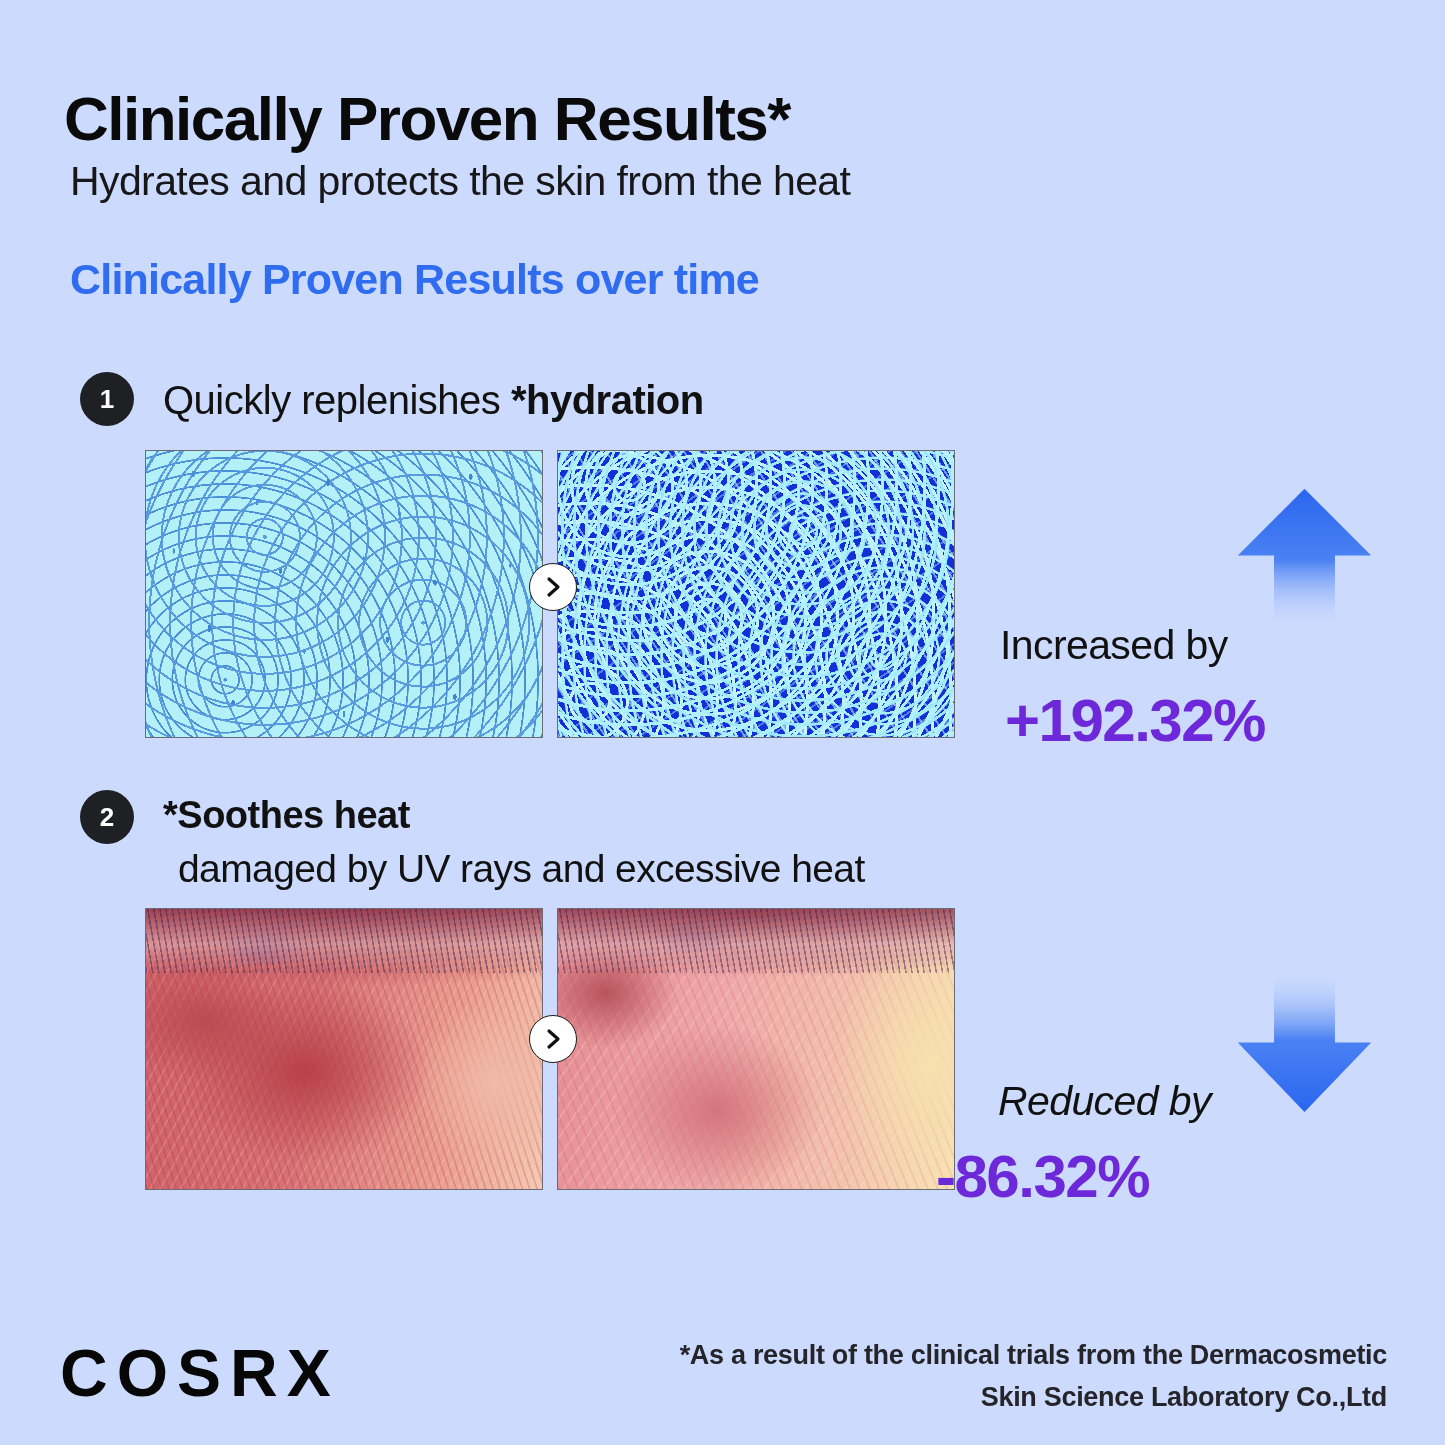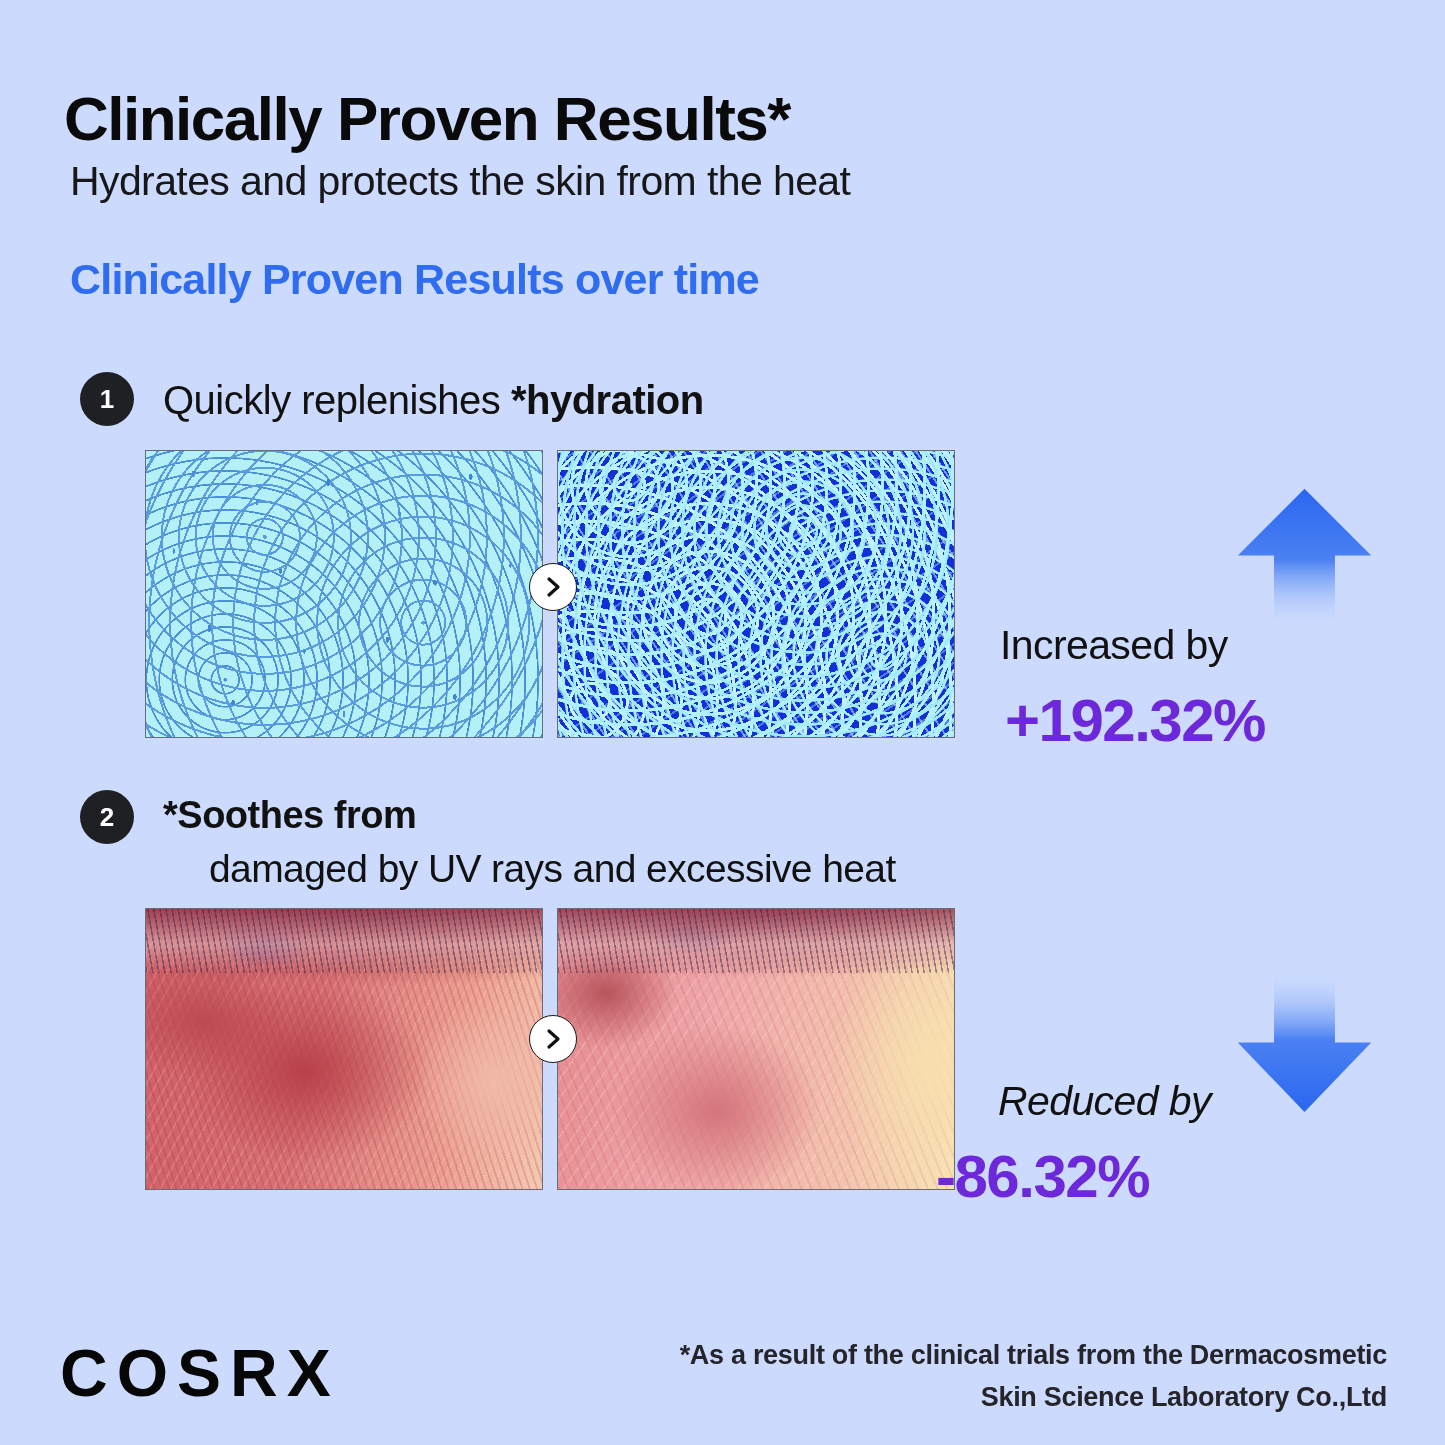--- a/index.html
+++ b/index.html
@@ -48,21 +48,21 @@
   .step1-text b{ font-weight:bold; }
 
   .step2-line1{
     position:absolute; left:163px; top:794px;
     font-size:38px; font-weight:bold; letter-spacing:-0.5px;
     white-space:nowrap; color:#111;
   }
   .step2-line2{
     position:absolute; left:178px; top:847px;
     font-size:39px; font-weight:400; letter-spacing:-0.6px;
-    white-space:nowrap; color:#111;margin-left:31px;
+    white-space:nowrap; color:#111;
   }
 
   
   .img-pair{ position:absolute; }
   .pair-hydration{ left:145px; top:450px; width:810px; height:288px; }
   .pair-soothing { left:145px; top:908px; width:810px; height:282px; }
 
   .panel{
     position:absolute; top:0; height:100%;
     border:1px solid #6b6b78;
@@ -223,21 +223,21 @@
         <stop offset="100%" stop-color="#cddcfd" stop-opacity="0.15"></stop>
       </linearGradient>
     </defs>
     <path d="M50 4 L96 50 L71 50 L71 98 L29 98 L29 50 L4 50 Z" fill="url(#gup)"></path>
   </svg>
 </div>
 <div class="result-label lbl-increase">Increased by</div>
 <div class="result-value val-increase">+192.32%</div>
 
 <div class="step-badge step2-badge">2</div>
-<div class="step2-line1">*Soothes from</div>
+<div class="step2-line1">*Soothes heat</div>
 <div class="step2-line2">damaged by UV rays and excessive heat</div>
 
 <div class="img-pair pair-soothing">
   <div class="panel left">
     <div class="tex-red">
       <div class="lash"></div>
     </div>
   </div>
   <div class="panel right">
     <div class="tex-calm">

